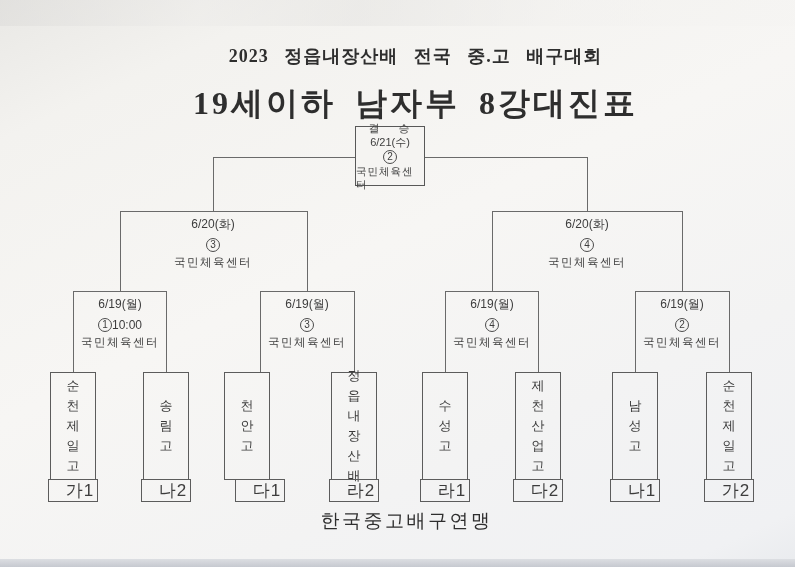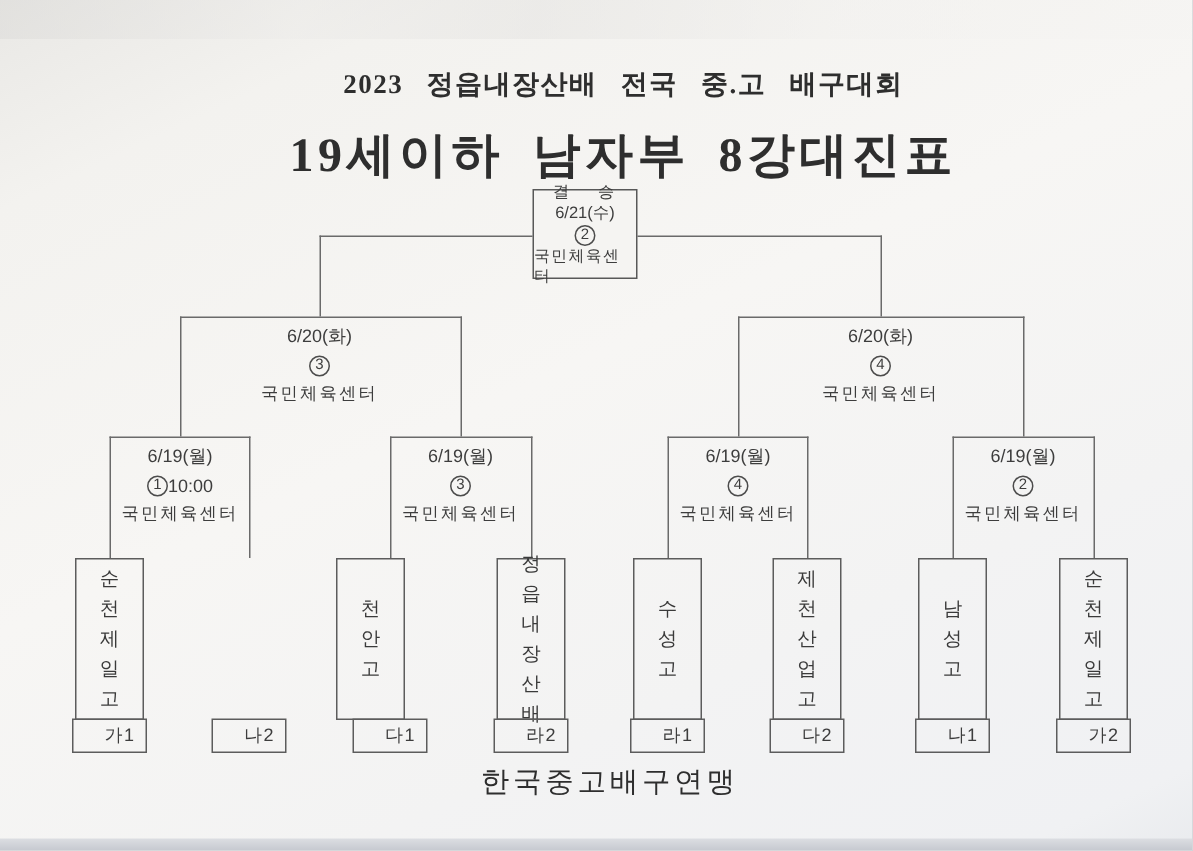--- a/index.html
+++ b/index.html
@@ -42,21 +42,21 @@
   .ml-court { margin-bottom:2px; }
   .ml-time { font-size:12px; margin-left:0; }
   .ml-venue { font-size:11.5px; letter-spacing:1.5px; }
 
   .team-box { position:absolute; top:372px; width:46px; height:108px;
     border:1px solid #5c5c5c; display:flex; align-items:center; justify-content:center; }
   .team-name { display:block; width:15px; word-break:break-all; overflow-wrap:anywhere;
     font-size:13px; line-height:1.55; text-align:center; color:#3a3a3a; }
   .seed-box { position:absolute; top:479px; width:50px; height:23px;
     border:1px solid #5c5c5c; display:flex; align-items:center; justify-content:center;
-    font-size:12px; letter-spacing:1px;padding-left:14px; }
+    font-size:17px; letter-spacing:1px;padding-left:14px; }
 
   .footer { position:absolute; top:508px; left:0; width:100%; padding-left:18px;
     text-align:center; font-family:Liberation Mono, monospace; font-size:19px;
     letter-spacing:2.5px; color:#2e2e2e; }
 </style>
 </head>
 <body>
 
 <div class="canvas">
   <div class="top-shade"></div>
@@ -108,20 +108,23 @@
   </div>
   <div class="match-label" style="left:607px;top:296px">
     <div class="ml-date">6/19(월)</div>
     <div class="ml-court"><span class="circle-num">2</span></div>
     <div class="ml-venue">국민체육센터</div>
   </div>
 
   <div class="team-box" style="left:50px">
       <span class="team-name">순천제일고</span>
     </div>
+  <div class="team-box" style="left:143px">
+      <span class="team-name">송림고</span>
+    </div>
   <div class="team-box" style="left:224px">
       <span class="team-name">천안고</span>
     </div>
   <div class="team-box" style="left:331px">
       <span class="team-name">정읍내장산배</span>
     </div>
   <div class="team-box" style="left:422px">
       <span class="team-name">수성고</span>
     </div>
   <div class="team-box" style="left:515px">

